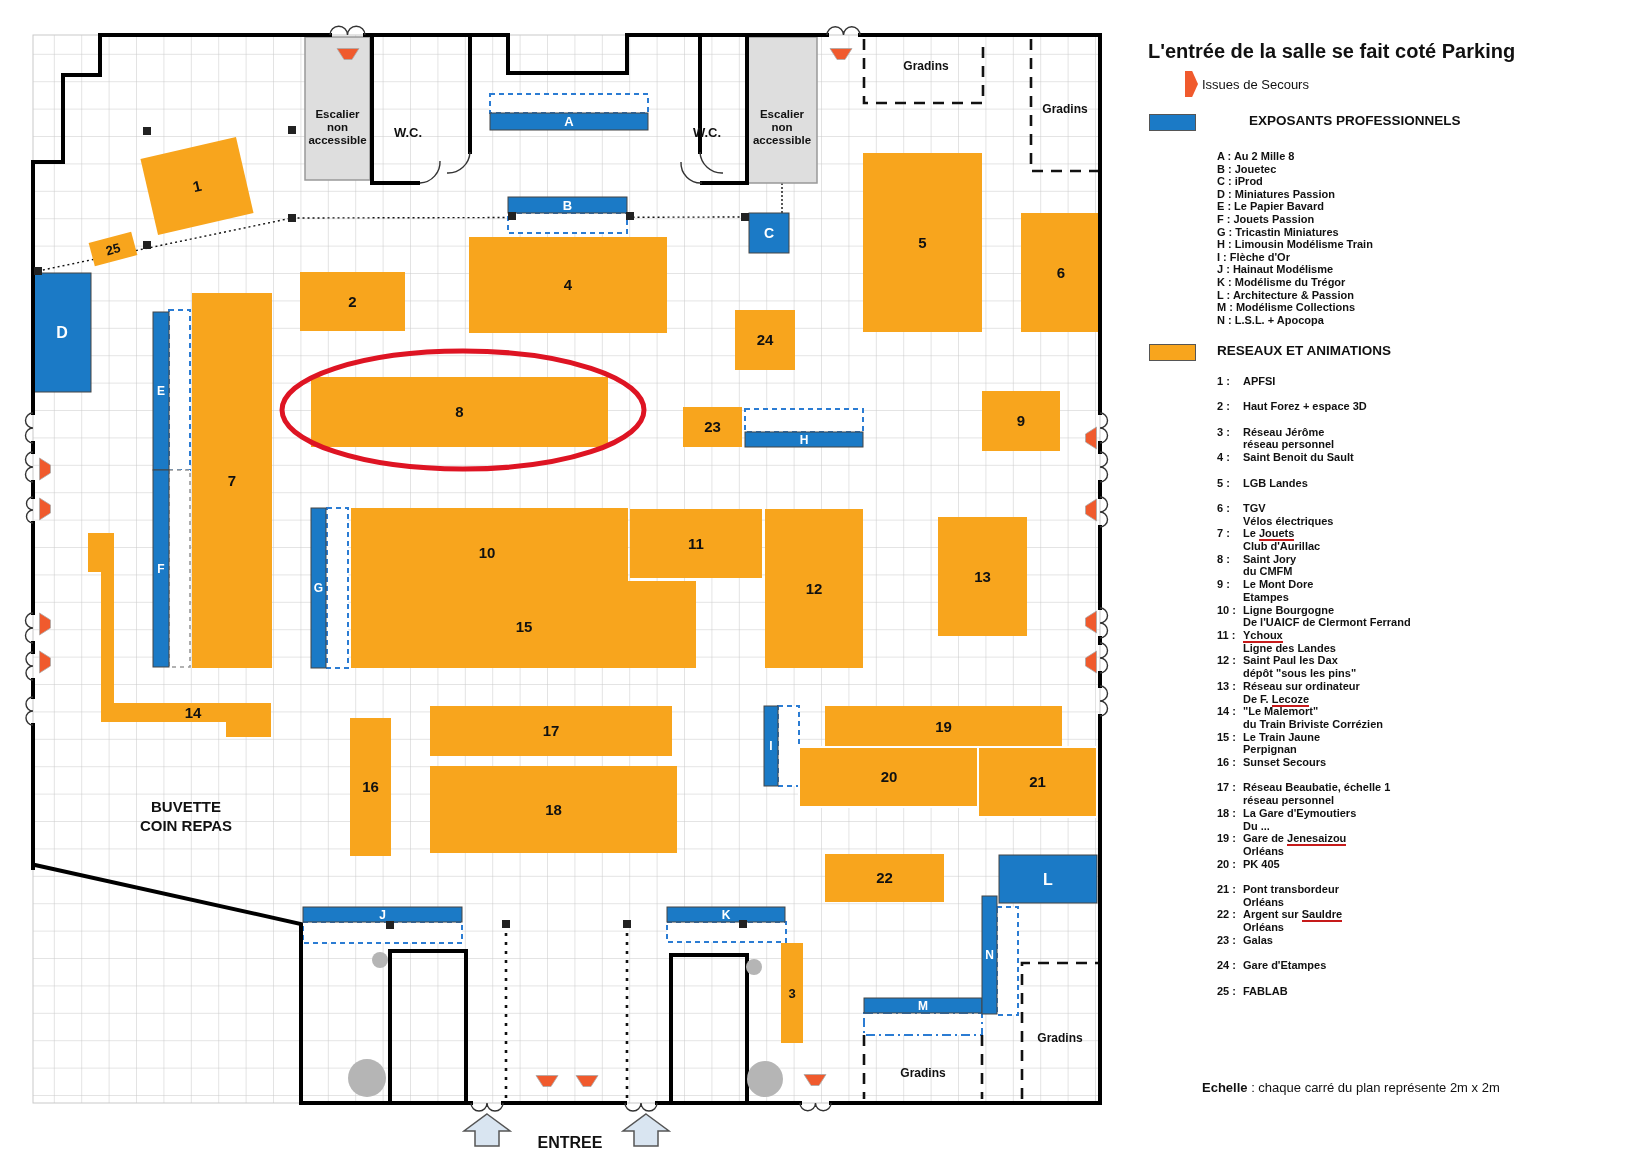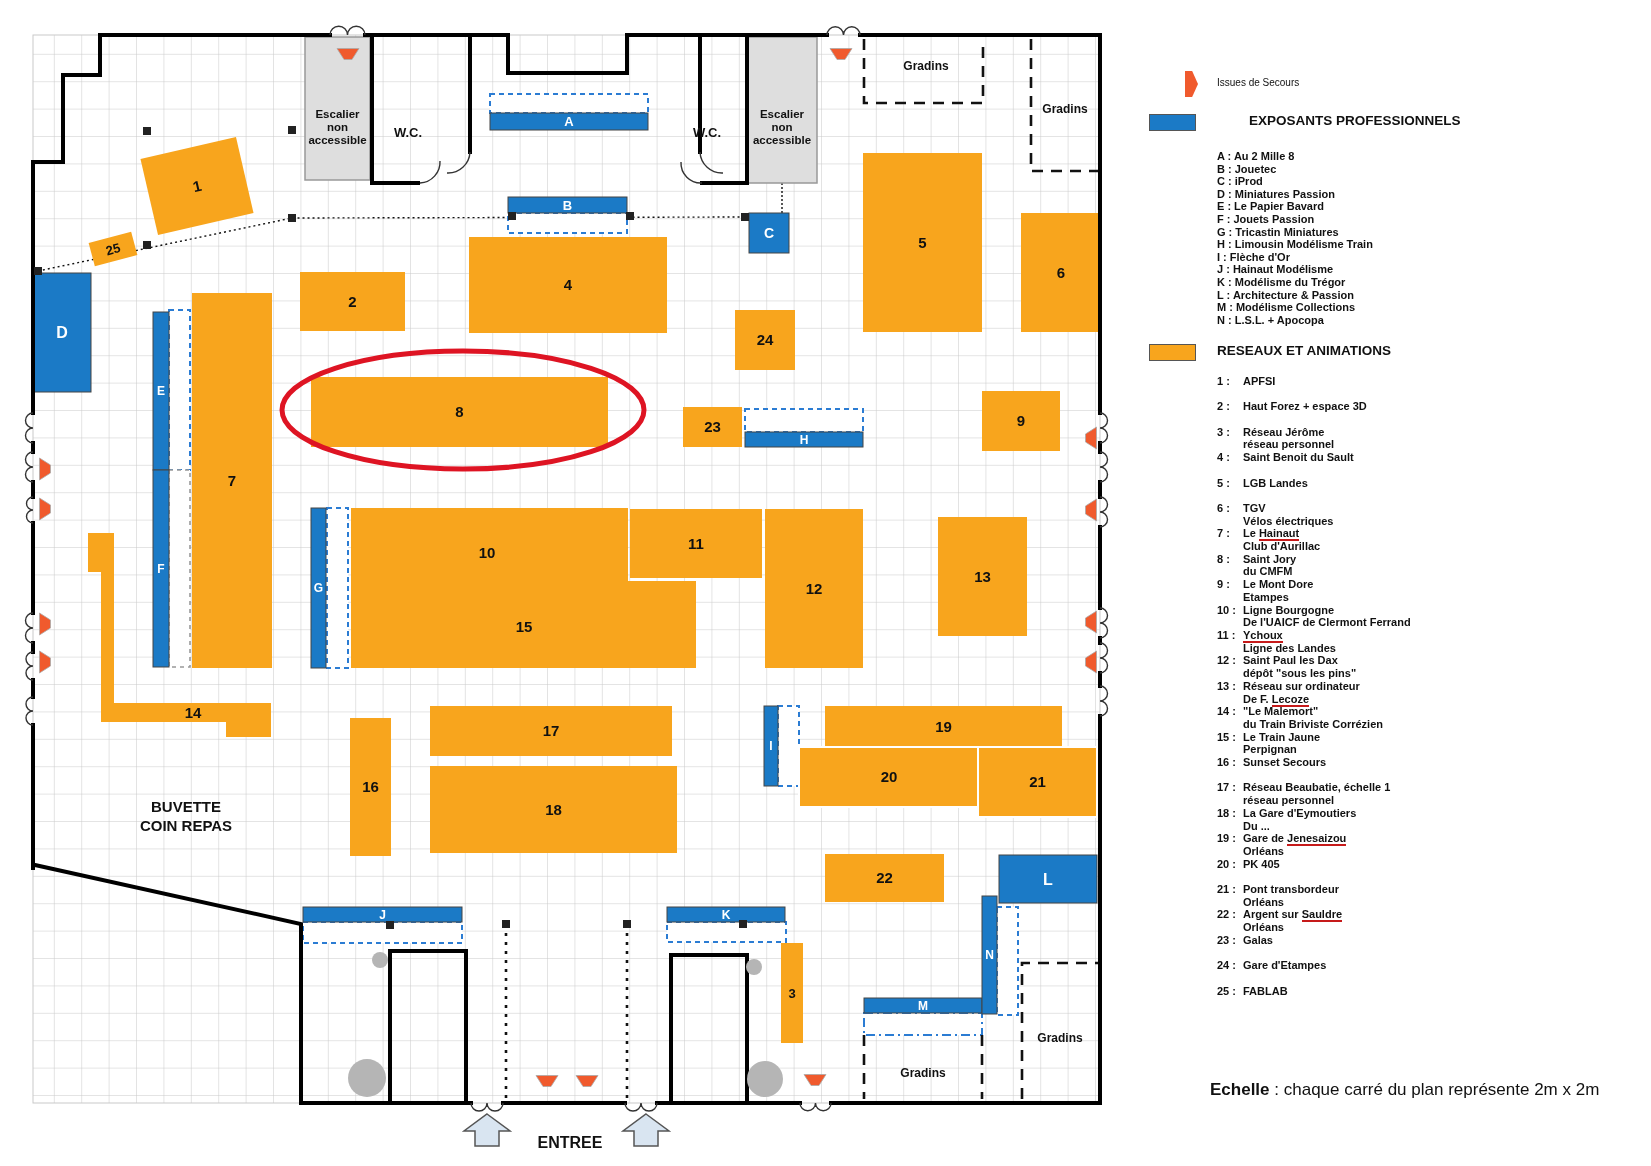--- a/index.html
+++ b/index.html
@@ -4,35 +4,35 @@
 <style>
   html,body{margin:0;padding:0;background:#fff;}
   body{width:1651px;height:1166px;position:relative;font-family:"Liberation Sans",sans-serif;overflow:hidden;}
   .stage{position:absolute;inset:0;background:#fff;}
   svg text{font-family:"Liberation Sans",sans-serif;}
   
   .legend{position:absolute;left:1140px;top:38px;width:505px;height:1080px;color:#111;}
   .legend .title{position:absolute;left:8px;top:2px;font-size:20px;font-weight:bold;white-space:nowrap;}
   .exit-glyph{position:absolute;left:45px;top:33px;width:13px;height:26px;background:#F05A2D;
     clip-path:polygon(0 0,55% 0,100% 50%,55% 100%,0 100%);}
-  .issues-label{position:absolute;left:77px;top:39px;font-size:10px;}
+  .issues-label{position:absolute;left:62px;top:39px;font-size:13px;}
   .swatch{position:absolute;left:9px;width:45px;height:15px;border:1px solid #555;}
   .swatch.pro{top:76px;background:#1B7AC6;}
   .swatch.net{top:306px;background:#F8A51D;}
   .sec-title{position:absolute;left:77px;font-size:13.5px;font-weight:bold;white-space:nowrap;}
   .sec-title.pro{top:75px;padding-left:32px;}
   .sec-title.net{top:305px;}
   #exhibitor-list{position:absolute;left:77px;top:112px;font-size:11px;font-weight:bold;line-height:12.6px;white-space:nowrap;}
   #network-list{position:absolute;left:77px;top:337px;font-size:11px;font-weight:bold;line-height:12.7px;}
   .net-item{display:flex;}
   .net-item.gap{margin-top:12.7px;}
   .net-num{width:26px;flex:0 0 26px;}
   .net-lines{white-space:nowrap;}
   .miss{border-bottom:2px solid #c61a1a;}
-  .echelle{position:absolute;left:70px;top:1042px;font-size:17px;white-space:nowrap;}
+  .echelle{position:absolute;left:62px;top:1042px;font-size:13px;white-space:nowrap;}
   .echelle b{font-weight:bold;}
 </style>
 </head>
 <body>
 
 <div class="stage">
 
   <svg id="plan-svg" width="1130" height="1166" viewBox="0 0 1130 1166" style="position:absolute;left:0;top:0;">
     <defs>
       <pattern id="grid" width="27.4" height="27.4" patternUnits="userSpaceOnUse">
@@ -327,20 +327,21 @@
         <text x="1065" y="113" text-anchor="middle" font-size="12" font-weight="bold" fill="#111">Gradins</text>
         <text x="923" y="1077" text-anchor="middle" font-size="12" font-weight="bold" fill="#111">Gradins</text>
         <text x="1060" y="1042" text-anchor="middle" font-size="12" font-weight="bold" fill="#111">Gradins</text>
         <text x="186" y="812" text-anchor="middle" font-size="15" font-weight="bold" fill="#111">BUVETTE</text>
         <text x="186" y="831" text-anchor="middle" font-size="15" font-weight="bold" fill="#111">COIN REPAS</text>
         <text x="570" y="1148" text-anchor="middle" font-size="16" font-weight="bold" fill="#111">ENTREE</text>
       </g>
   </svg>
 
   <div class="legend">
+    <div class="title">L'entrée de la salle se fait coté Parking</div>
     <span class="exit-glyph"></span>
     <div class="issues-label">Issues de Secours</div>
     <span class="swatch pro"></span>
     <div class="sec-title pro">EXPOSANTS PROFESSIONNELS</div>
     <div id="exhibitor-list">
         <div>A : Au 2 Mille 8</div>
         <div>B : Jouetec</div>
         <div>C : iProd</div>
         <div>D : Miniatures Passion</div>
         <div>E : Le Papier Bavard</div>
@@ -391,21 +392,21 @@
         <div class="net-item gap">
           <div class="net-num">6 :</div>
           <div class="net-lines">
             <div><span>TGV</span></div>
             <div><span>Vélos  électriques</span></div>
           </div>
         </div>
         <div class="net-item">
           <div class="net-num">7 :</div>
           <div class="net-lines">
-            <div><span>Le </span><span class="miss">Hainaut</span></div>
+            <div><span>Le </span><span class="miss">Jouets</span></div>
             <div><span>Club d'Aurillac</span></div>
           </div>
         </div>
         <div class="net-item">
           <div class="net-num">8 :</div>
           <div class="net-lines">
             <div><span>Saint Jory</span></div>
             <div><span>du CMFM</span></div>
           </div>
         </div>

